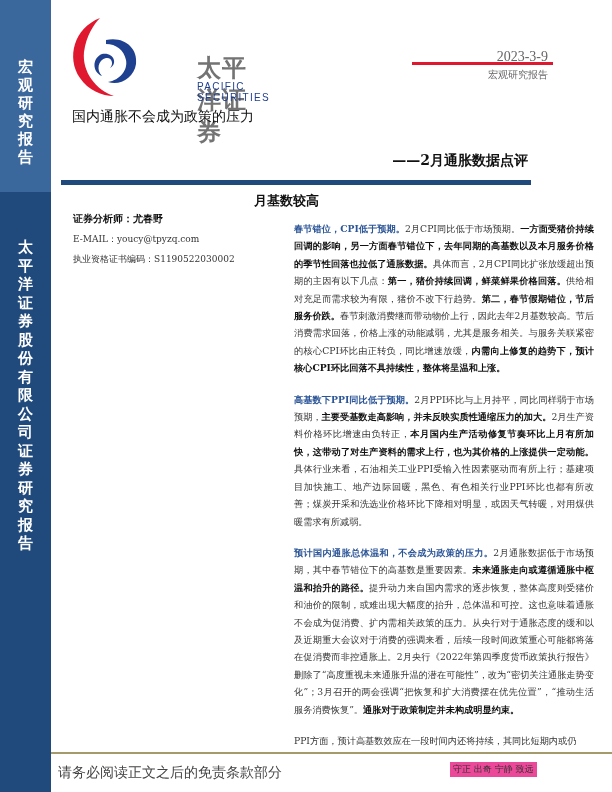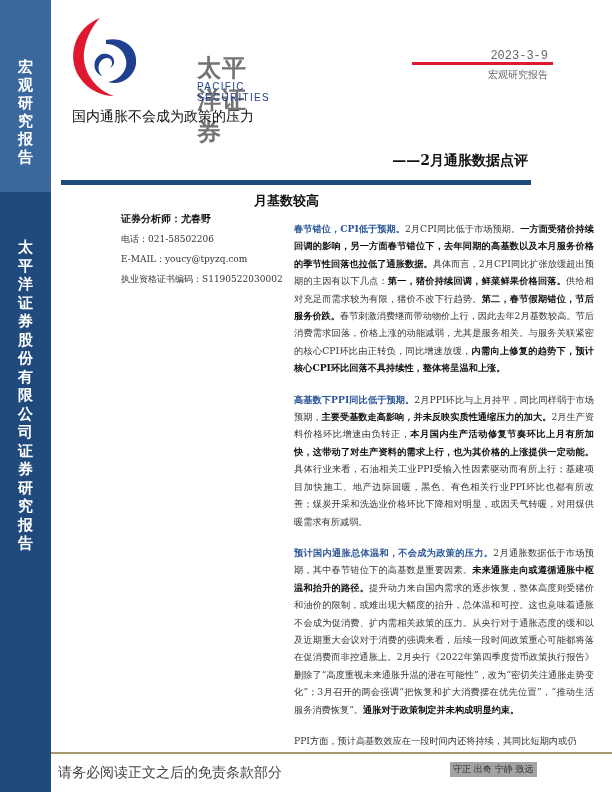--- a/index.html
+++ b/index.html
@@ -27,42 +27,42 @@
     .logo-cn {
       position: absolute; left: 135px; top: 42px; font-family: "DejaVu Sans", sans-serif;
       font-weight: bold; font-size: 24px; color: #737373; letter-spacing: 1px;
     }
     .logo-en {
       position: absolute; left: 135px; top: 71px; font-family: Liberation Sans, sans-serif;
       font-size: 10px; color: #1f3f8f; letter-spacing: 1.3px;
     }
 
     .date {
-      position: absolute; right: 64px; top: 49px; font-family: Liberation Mono, monospace;
-      font-size: 12px; color: #666;
+      position: absolute; right: 64px; top: 49px; font-family: Liberation Serif, serif;
+      font-size: 14px; color: #666;
     }
     .red-line {
       position: absolute; left: 412px; top: 62px; width: 141px; height: 3px; background: #e0182f;
     }
     .report-type {
       position: absolute; right: 64px; top: 68px; font-family: "DejaVu Sans", sans-serif;
       font-size: 10px; color: #666; text-align: center;
     }
 
     .main-title {
       position: absolute; left: 72px; top: 108px; font-size: 14px; font-weight: normal; color: #111;
     }
     .sub-title {
       position: absolute; right: 84px; top: 152px; font-size: 14px; font-weight: bold; color: #111;
     }
     .blue-bar {
       position: absolute; left: 61px; top: 180px; width: 470px; height: 5px; background: #204a7c;
     }
 
-    .analyst { position: absolute; left: 73px; top: 209px; font-size: 9px; color: #333; line-height: 20px; margin-left: 48px; }
+    .analyst { position: absolute; left: 73px; top: 209px; font-size: 9px; color: #333; line-height: 20px; }
     .analyst .name { font-weight: bold; font-size: 10px; color: #111; }
 
     .summary-heading {
       position: absolute; left: 254px; top: 192px; font-size: 13px; font-weight: bold; color: #111;
     }
 
     .body-col {
       position: absolute; left: 254px; top: 220px; width: 300px;
       font-size: 9.2px; line-height: 17.4px; color: #333; text-align: justify; margin-left: 40px;
     }
@@ -71,21 +71,21 @@
     .b { font-weight: bold; color: #111; }
 
     .footer-line {
       position: absolute; left: 51px; top: 752px; width: 561px; height: 2px; background: #a59a6b;
     }
     .footer-left {
       position: absolute; left: 58px; top: 764px; font-size: 14px; color: #444;
     }
     .footer-right {
       position: absolute; left: 450px; top: 762px; font-size: 9px; color: #333;
-      background: #a3a3a3; padding: 1px 3px;
+      background: #ec4899; padding: 1px 3px;
     }
   </style>
 </head>
 <body>
 
 <div class="side-top"></div>
 <div class="side-bottom"></div>
 <div class="vtext top" id="vt-top">
     <span>宏</span>
     <span>观</span>
@@ -127,21 +127,20 @@
 <div class="date">2023-3-9</div>
 <div class="red-line"></div>
 <div class="report-type">宏观研究报告</div>
 
 <div class="main-title">国内通胀不会成为政策的压力</div>
 <div class="sub-title">——2月通胀数据点评</div>
 <div class="blue-bar"></div>
 
 <div class="analyst">
   <div class="name">证券分析师：尤春野</div>
-  <div>电话：021-58502206</div>
   <div>E-MAIL：youcy@tpyzq.com</div>
   <div>执业资格证书编码：S1190522030002</div>
 </div>
 
 <div class="summary-heading">月基数较高</div>
 
 <div class="body-col">
   <p>
     <span class="lead">春节错位，CPI低于预期。</span><span>2月CPI同比低于市场预期。</span><span class="b">一方面受猪价持续回调的影响，另一方面春节错位下，去年同期的高基数以及本月服务价格的季节性回落也拉低了通胀数据。</span><span>具体而言，2月CPI同比扩张放缓超出预期的主因有以下几点：</span><span class="b">第一，猪价持续回调，鲜菜鲜果价格回落。</span><span>供给相对充足而需求较为有限，猪价不改下行趋势。</span><span class="b">第二，春节假期错位，节后服务价跌。</span><span>春节刺激消费继而带动物价上行，因此去年2月基数较高。节后消费需求回落，价格上涨的动能减弱，尤其是服务相关。与服务关联紧密的核心CPI环比由正转负，同比增速放缓，</span><span class="b">内需向上修复的趋势下，预计核心CPI环比回落不具持续性，整体将呈温和上涨。</span>
   </p>

